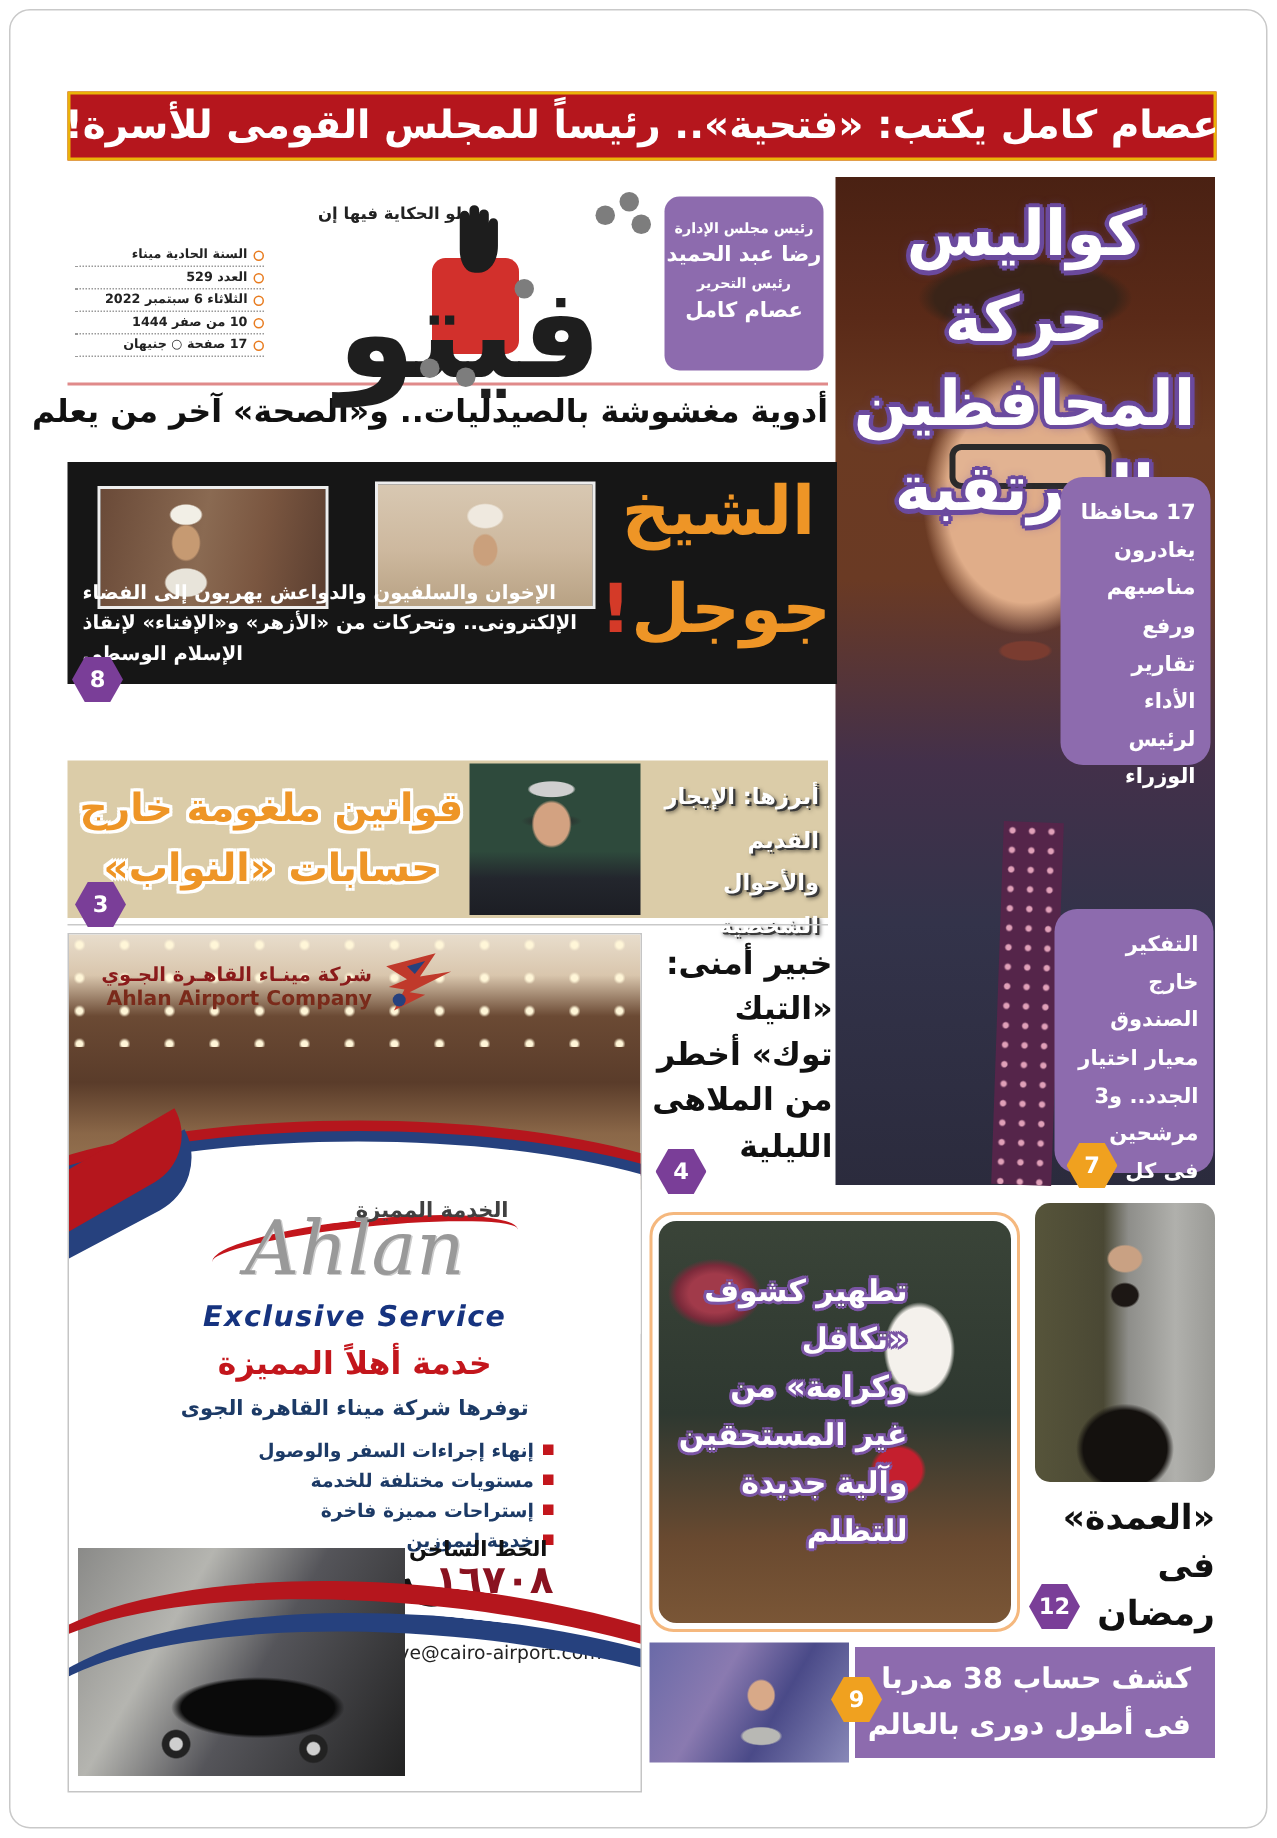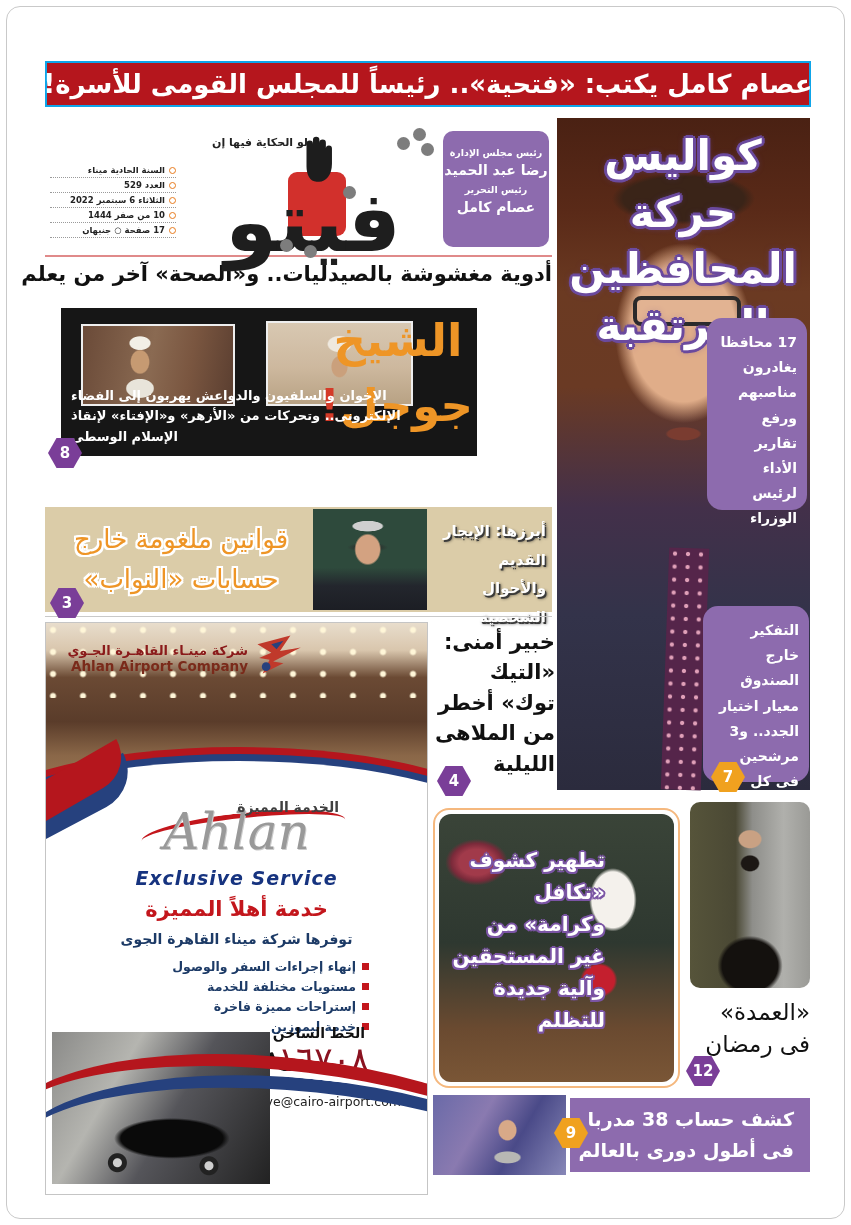--- a/index.html
+++ b/index.html
@@ -4,21 +4,21 @@
 <style>
   html,body{margin:0;padding:0;background:#fff;}
   .page{position:relative;width:851px;height:1225px;background:#fff;overflow:hidden;
         font-family:"DejaVu Sans",sans-serif;direction:rtl;}
   .abs{position:absolute;}
 
   
   .frame{left:6px;top:6px;width:837px;height:1211px;border:1px solid #c9c9c9;border-radius:14px;}
 
   
-  .banner{left:45px;top:61px;width:766px;height:46px;background:#b5161d;border:2px solid #0ea5e9;
+  .banner{left:45px;top:61px;width:766px;height:46px;background:#b5161d;border:2px solid #eab308;
           box-sizing:border-box;display:flex;align-items:center;justify-content:center;}
   .banner span{color:#fff;font-weight:bold;font-size:26px;white-space:nowrap;}
 
   
   .editor-box{left:443px;top:131px;width:106px;height:116px;background:#8d6bae;border-radius:10px;
               color:#fff;text-align:center;padding-top:10px;box-sizing:border-box;}
   .editor-box .small{font-size:9.5px;font-weight:bold;display:block;margin-top:6px;}
   .editor-box .name{font-size:14px;font-weight:bold;display:block;margin-top:4px;}
   .logo{left:188px;top:128px;width:250px;height:128px;}
   .logo-red{left:100px;top:44px;width:58px;height:64px;background:#d2302c;border-radius:9px;z-index:0;}
@@ -56,21 +56,21 @@
 
   
   .hex{width:34px;height:30px;clip-path:polygon(25% 0%,75% 0%,100% 50%,75% 100%,25% 100%,0% 50%);
        color:#fff;font-weight:bold;font-size:15px;text-align:center;line-height:30px;z-index:6;}
   .hex.purple{background:#7a3e98;}
   .hex.orange{background:#f0a11f;}
 
   
   .pharma-headline{left:45px;top:262px;width:507px;text-align:right;font-size:21px;font-weight:bold;
                    color:#111;white-space:nowrap;}
-  .black-box{left:61px;top:308px;width:416px;height:148px;background:#161616;}
+  .black-box{left:45px;top:308px;width:513px;height:148px;background:#161616;}
   .sheikh1-photo{left:20px;top:16px;width:150px;height:78px;border:2px solid #eee;background:
      radial-gradient(ellipse 22px 15px at 38% 80%,#e8e4da 0 60%,rgba(232,228,218,0) 66%),
      radial-gradient(ellipse 15px 19px at 38% 46%,#c69a72 0 58%,rgba(198,154,114,0) 66%),
      radial-gradient(ellipse 17px 11px at 38% 22%,#f2efe6 0 58%,rgba(242,239,230,0) 66%),
      linear-gradient(100deg,#6a4a38,#8a6a52 45%,#7a5640 70%,#5a3e30);}
   .sheikh2-photo{left:205px;top:13px;width:143px;height:81px;border:2px solid #eee;background:
      radial-gradient(ellipse 13px 17px at 50% 54%,#caa07c 0 58%,rgba(202,160,124,0) 66%),
      radial-gradient(ellipse 19px 13px at 50% 26%,#efe9df 0 58%,rgba(239,233,223,0) 66%),
      linear-gradient(180deg,#d8c8b2 0%,#cdb89e 55%,#b8a284 100%);}
   .google-title{right:4px;top:0px;width:150px;text-align:center;font-weight:bold;font-size:45px;
@@ -79,21 +79,21 @@
   .google-sub{left:10px;bottom:8px;width:352px;color:#fff;font-weight:bold;font-size:13px;
               line-height:1.6;text-align:left;}
   .petroleum-headline{left:45px;top:463px;width:507px;text-align:center;font-size:24px;font-weight:bold;color:#111;white-space:nowrap;}
   .beige-box{left:45px;top:507px;width:507px;height:105px;background:#dbcca8;}
   .gebaly-photo{left:268px;top:2px;width:114px;height:101px;background:
      radial-gradient(ellipse 21px 25px at 48% 40%,#d3a281 0 56%,rgba(211,162,129,0) 64%),
      radial-gradient(ellipse 26px 9px at 48% 17%,#cfcfcf 0 55%,rgba(207,207,207,0) 62%),
      radial-gradient(ellipse 34px 8px at 48% 38%,rgba(42,42,42,.55) 0 40%,rgba(42,42,42,0) 60%),
      linear-gradient(180deg,#2e4a3c 0%,#2e4a3c 58%,#23262d 76%,#1c1e24 100%);}
   .parl-orange{left:8px;top:12px;width:256px;text-align:center;font-size:26px;line-height:1.55;
-     font-weight:normal;color:#ee9526;
+     font-weight:bold;color:#ee9526;
      text-shadow:-2px -2px 0 #fff,2px -2px 0 #fff,-2px 2px 0 #fff,2px 2px 0 #fff,0 -2px 0 #fff,0 2px 0 #fff,-2px 0 0 #fff,2px 0 0 #fff;}
   .parl-white{right:6px;top:10px;width:114px;text-align:right;font-size:15px;line-height:1.9;
      font-weight:bold;color:#fff;text-shadow:1.5px 1.5px 0 #3a3a3a,2px 2px 3px rgba(0,0,0,.6);}
   .mid-rule{left:45px;top:616px;width:507px;height:1px;background:#c9c9c9;}
 
   
   .tiktok-headline{left:432px;top:627px;width:123px;font-size:21px;font-weight:bold;color:#111;
                    line-height:1.45;text-align:right;}
 
   
@@ -117,21 +117,21 @@
      font-style:italic;font-size:50px;line-height:1;color:#999;text-shadow:1px 1px 0 #ccc;direction:ltr;z-index:2;}
   .exclusive{left:0;top:244px;width:100%;text-align:center;font-size:19px;font-weight:bold;
      font-style:italic;color:#16337f;letter-spacing:1px;direction:ltr;}
   .service-red{left:0;top:274px;width:100%;text-align:center;font-size:21px;font-weight:bold;color:#c3161c;}
   .provided{left:0;top:308px;width:100%;text-align:center;font-size:14px;font-weight:bold;color:#1c3a66;}
   .features{right:58px;top:336px;width:260px;}
   .feat-row{display:flex;align-items:center;gap:6px;justify-content:flex-start;margin-bottom:5px;}
   .feat-row .sq{width:7px;height:7px;background:#c3161c;flex:0 0 auto;}
   .feat-row span{font-size:12.5px;font-weight:bold;color:#1c3a66;}
   .hotline-label{right:62px;top:402px;font-size:14px;font-weight:bold;color:#111;}
-  .hotline-number{right:58px;top:416px;font-size:34px;font-weight:normal;color:#8a1220;letter-spacing:2px;direction:ltr;margin-left:20px;}
+  .hotline-number{right:58px;top:416px;font-size:26px;font-weight:bold;color:#8a1220;letter-spacing:2px;direction:ltr;margin-left:20px;}
   .phone-icon{right:132px;top:424px;transform:rotate(-14deg);}
   .email-row{right:26px;top:470px;display:flex;align-items:center;gap:6px;direction:ltr;}
   .email-icon{display:inline-block;width:20px;height:14px;background:#dce8f2;border:1px solid #7a92ad;
      color:#1a5a9a;font-size:9px;line-height:14px;text-align:center;font-weight:bold;}
   .email-row span.addr{font-size:12.5px;color:#222;direction:ltr;}
   .car-photo{left:6px;bottom:10px;width:218px;height:152px;background:
      radial-gradient(circle 10px at 30% 86%,#cfcfcf 0 4px,#222 5px 9px,rgba(34,34,34,0) 10px),
      radial-gradient(circle 10px at 72% 88%,#cfcfcf 0 4px,#222 5px 9px,rgba(34,34,34,0) 10px),
      radial-gradient(ellipse 85px 30px at 55% 70%,#0a0a0a 0 60%,rgba(10,10,10,0) 68%),
      linear-gradient(120deg,#8a8a88 0%,#b5b5b0 30%,#55555a 55%,#222 100%);z-index:1;}
@@ -155,21 +155,21 @@
      linear-gradient(180deg,#3a4438 0%,#2e3830 48%,#6a4a30 80%,#7a5636 100%);}
   .takaful-headline{left:14px;top:36px;width:158px;font-size:20px;font-weight:bold;color:#fff;
      line-height:1.6;text-align:right;z-index:3;}
 
   
   .omda-photo{left:690px;top:802px;width:120px;height:186px;border-radius:10px;background:
      radial-gradient(ellipse 19px 15px at 50% 20%,#c9a183 0 56%,rgba(201,161,131,0) 64%),
      radial-gradient(ellipse 15px 13px at 50% 33%,#1c1714 0 56%,rgba(28,23,20,0) 66%),
      radial-gradient(ellipse 48px 44px at 50% 88%,#14110e 0 58%,rgba(20,17,14,0) 68%),
      linear-gradient(90deg,#56543a 0%,#4a4834 38%,#8e8e8a 52%,#b0b0ac 78%,#9a9a96 100%);}
-  .omda-headline{left:690px;top:996px;width:120px;font-size:23px;font-weight:normal;color:#111;
+  .omda-headline{left:690px;top:996px;width:120px;font-size:23px;font-weight:bold;color:#111;
      line-height:1.4;text-align:right;}
 
   
   .coach-photo{left:433px;top:1095px;width:133px;height:80px;background:
      radial-gradient(ellipse 15px 17px at 56% 44%,#d8a988 0 56%,rgba(216,169,136,0) 64%),
      radial-gradient(ellipse 22px 10px at 56% 78%,#b8b8b4 0 55%,rgba(184,184,180,0) 64%),
      linear-gradient(120deg,#6a6aa8 0%,#8a7ab0 35%,#4a4a88 62%,#8888b8 100%);}
   .coaches-box{left:570px;top:1098px;width:240px;height:74px;background:#8d6bae;box-sizing:border-box;
      padding:6px 16px 0 6px;color:#fff;font-weight:bold;font-size:19px;line-height:1.65;text-align:right;}
 </style>

